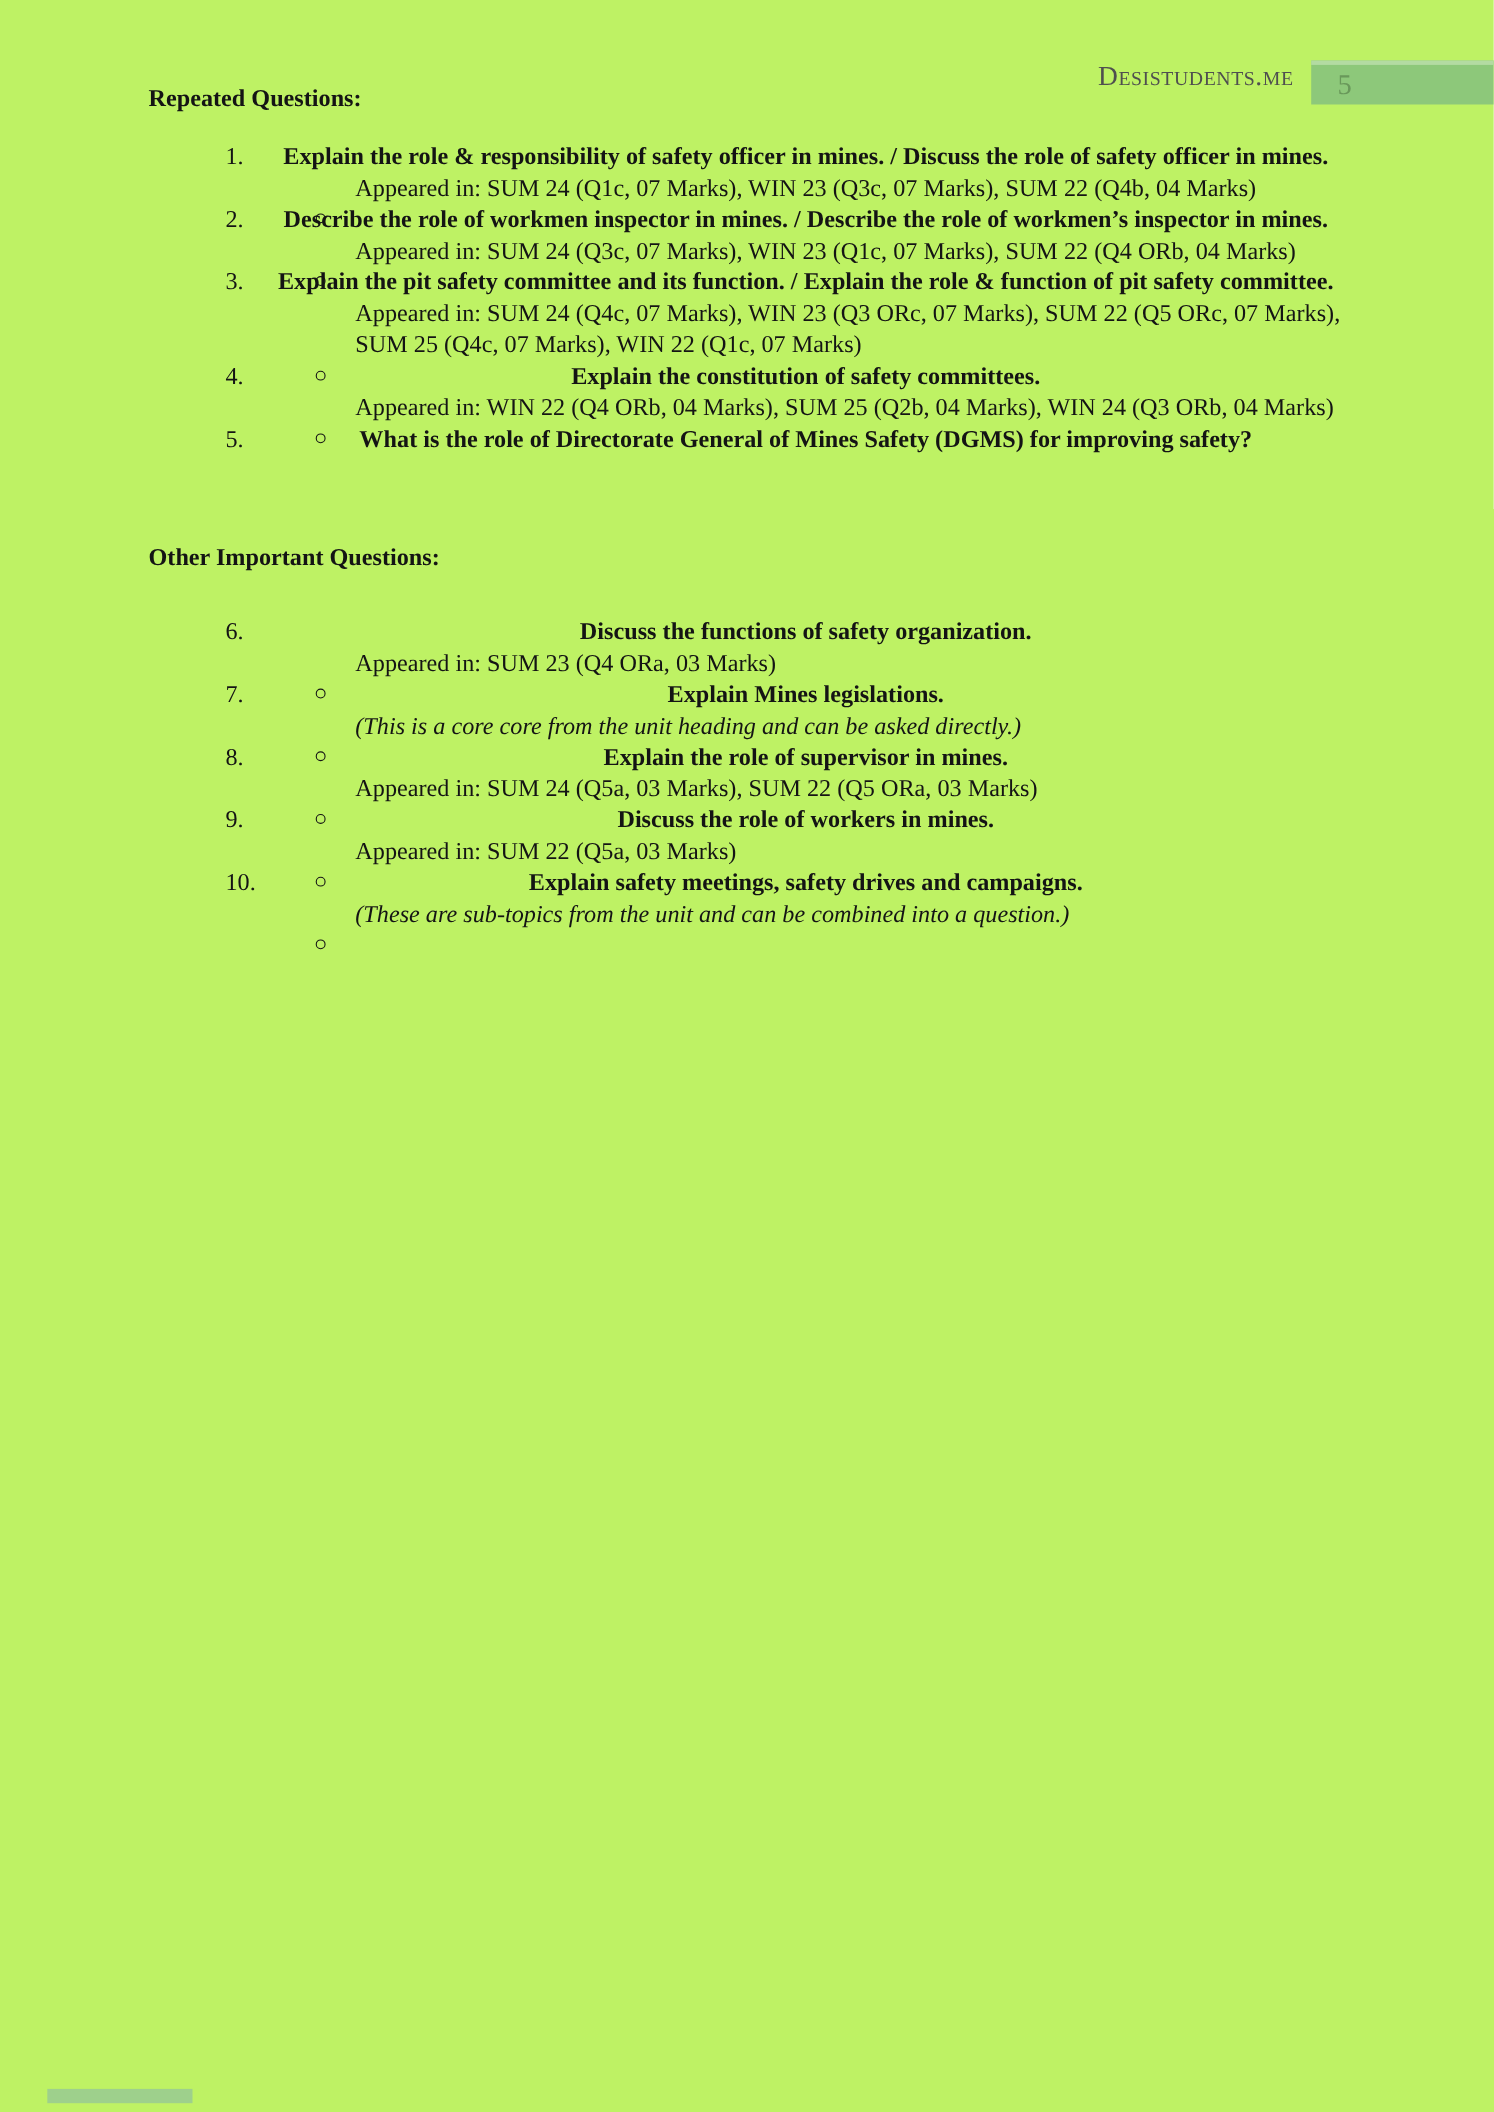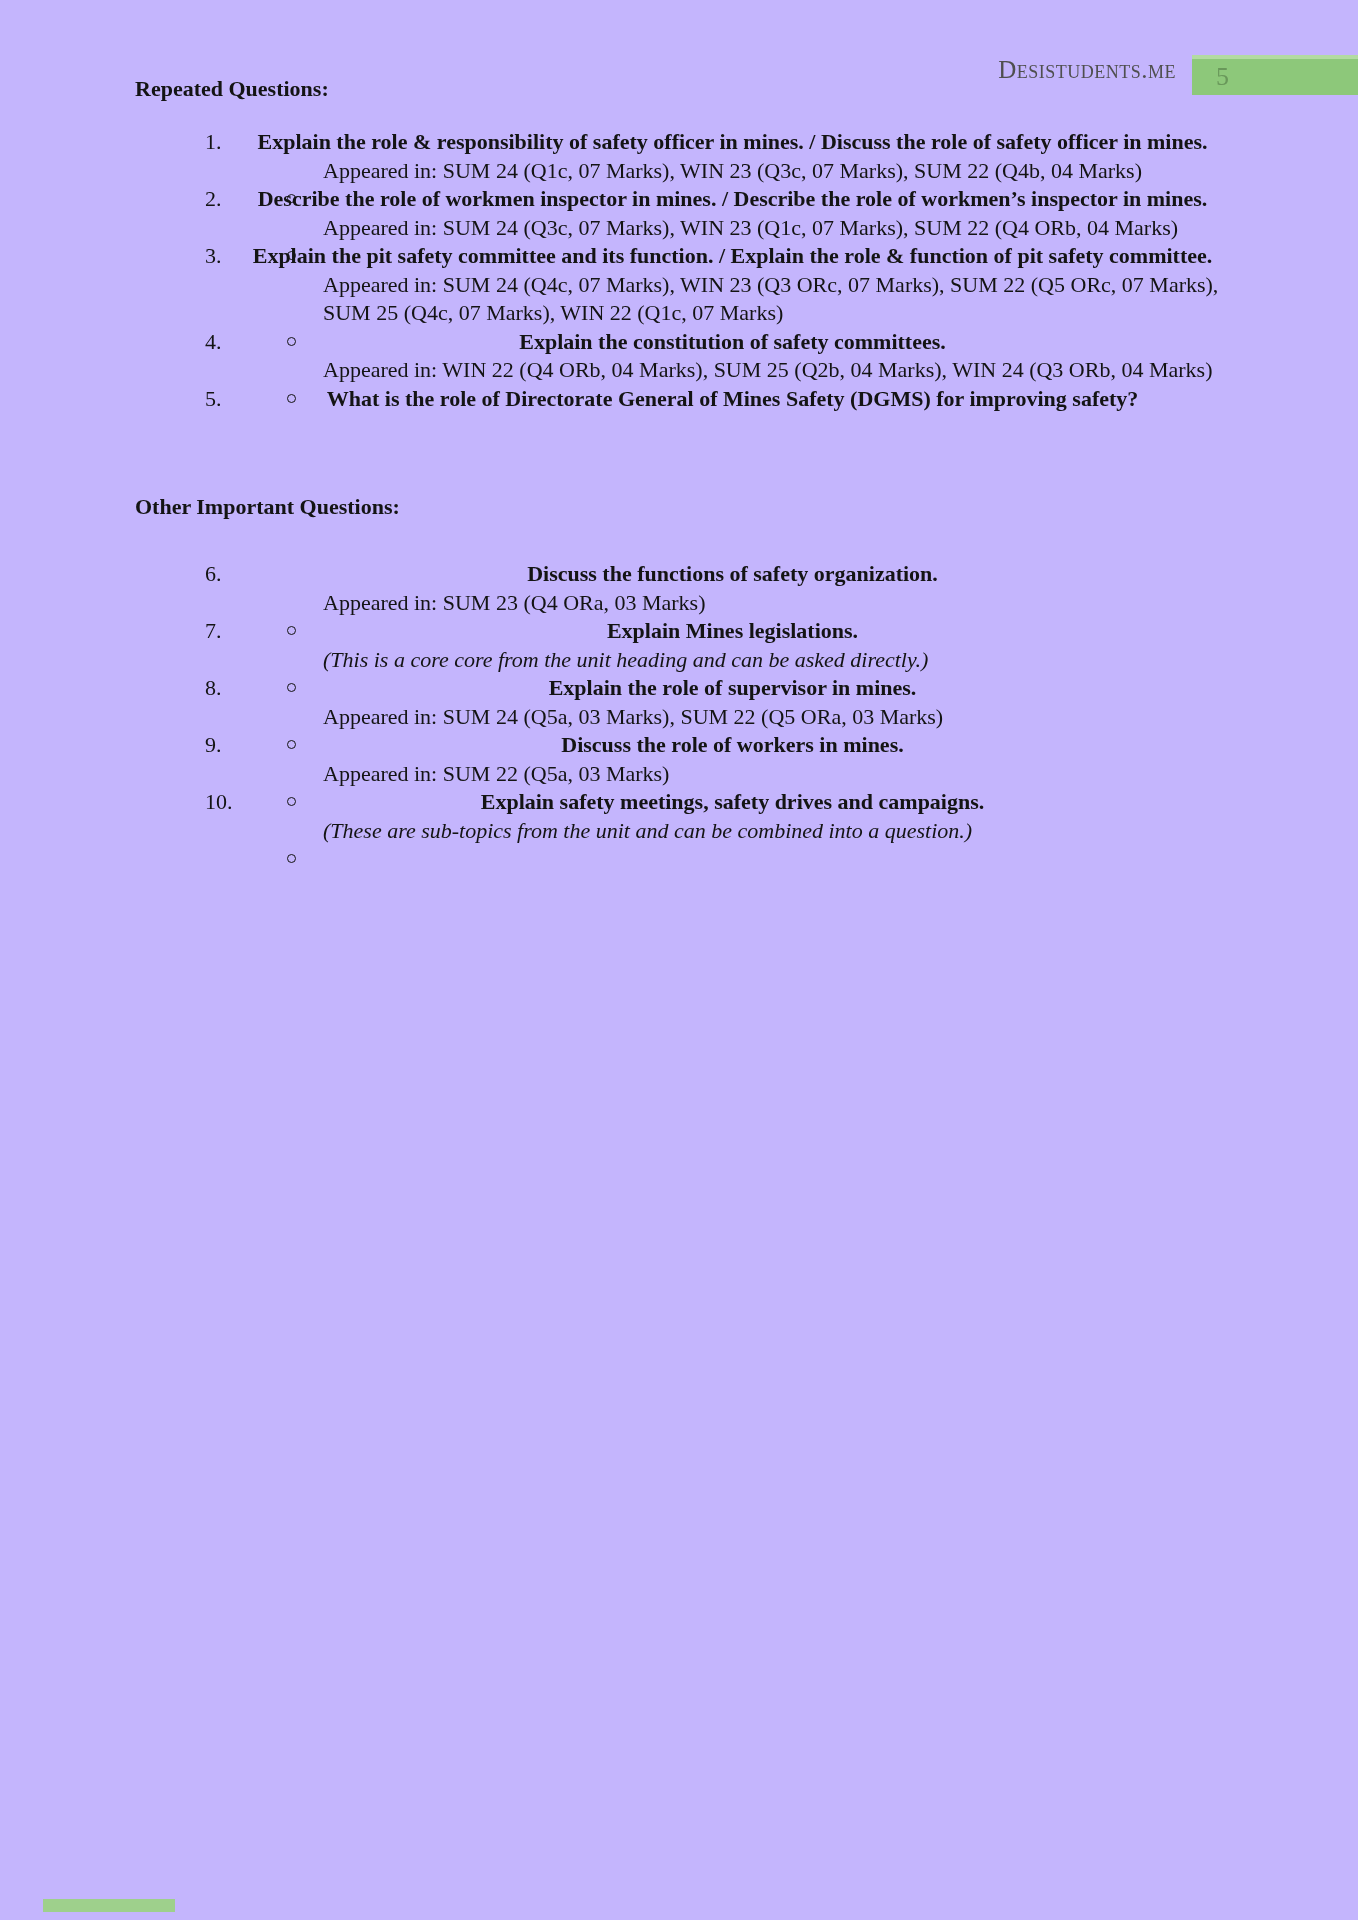--- a/index.html
+++ b/index.html
@@ -3,21 +3,21 @@
 <meta charset="utf-8">
 <style>
   * { margin: 0; padding: 0; box-sizing: border-box; }
   html, body { background: #ffffff; }
   body { font-family: "Liberation Serif", "DejaVu Serif", serif; color: #141414; }
 
   .page {
     position: relative;
     width: 1358px;
     height: 1920px;
-    background: #c4b5fd;
+    background: #bef264;
     overflow: hidden;
   }
 
   
   .header-brand {
     position: absolute;
     top: 56px;
     right: 182px;
     font-size: 25px;
     font-variant: small-caps;

